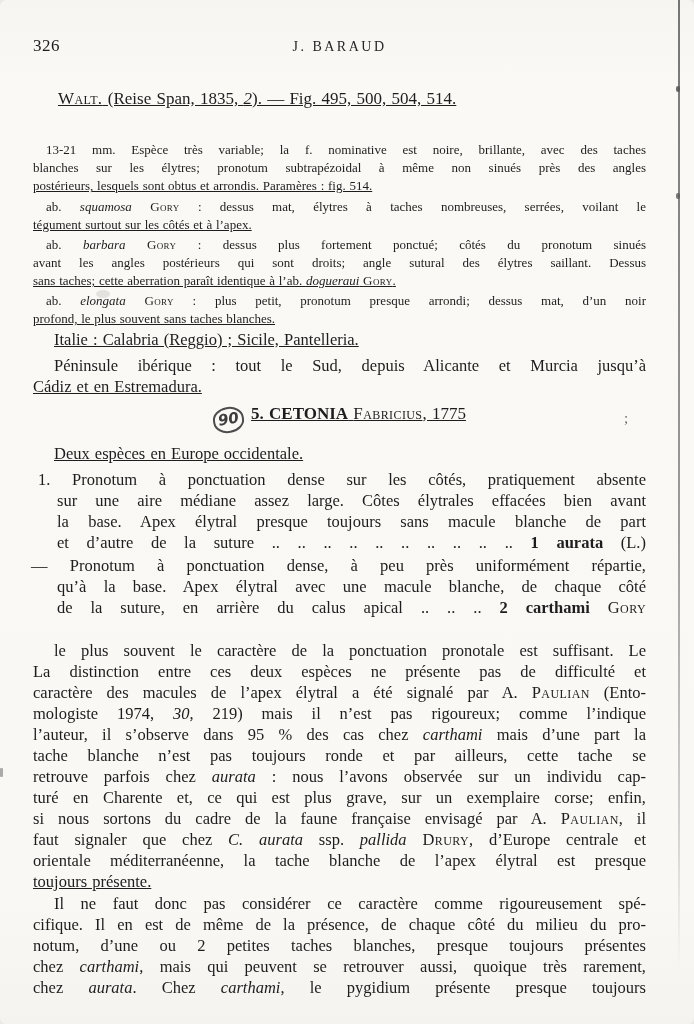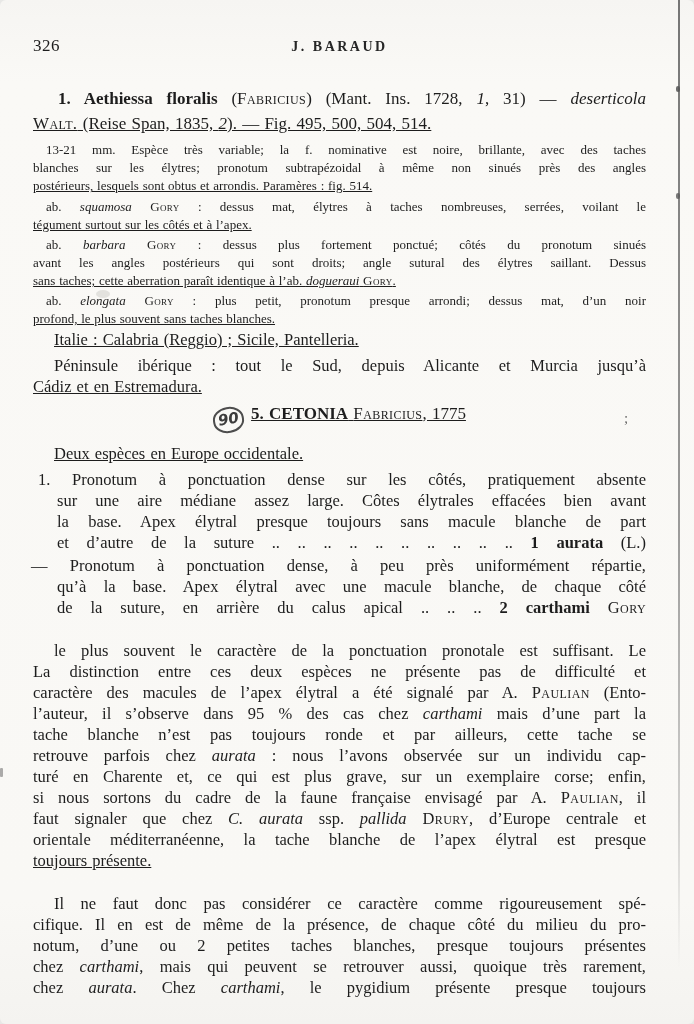--- a/index.html
+++ b/index.html
@@ -9,21 +9,21 @@
     margin:0 auto;
     background:linear-gradient(180deg,#f6f5f2 0%,#faf9f6 8%,#f9f8f5 88%,#f4f3f0 100%);
     font-family:"Liberation Serif","DejaVu Serif",serif;
     color:#1d1d1d;
     overflow:hidden;
     border-radius:6px;
   }
   
   .pageno{position:absolute;left:33px;top:36px;font-size:17px;letter-spacing:.5px;}
   .runhead{position:absolute;left:33px;top:39px;width:613px;text-align:center;
-    font-size:14px;font-weight:bold;letter-spacing:2.5px;color:#262626;}
+    font-size:14px;font-weight:normal;letter-spacing:2.5px;color:#262626;}
   
   .block{position:absolute;left:33px;width:613px;font-size:16.5px;line-height:21px;
     word-spacing:1px;}
   .line{text-align:justify;text-align-last:justify;white-space:normal;}
   .line.njust{text-align-last:auto;text-decoration:underline;}
   .i{font-style:italic;}
   .b{font-weight:bold;}
   .sc{font-variant:small-caps;letter-spacing:.4px;}
   
   .species{font-size:17px;line-height:25px;}
@@ -62,21 +62,20 @@
 </style>
 </head>
 <body>
 
 <div class="page">
   <div class="pageno">326</div>
   <div class="runhead">J. BARAUD</div>
 
   <div id="blocks">
       <div class="block species b0">
-        <div class="line"><span class="b">1. Aethiessa floralis</span> (<span class="sc">Fabricius</span>) (Mant. Ins. 1728, <span class="i">1</span>, 31) — <span class="i">deserticola</span></div>
         <div class="line njust"><span class="sc">Walt.</span> (Reise Span, 1835, <span class="i">2</span>). — Fig. 495, 500, 504, 514.</div>
       </div>
       <div class="block fine b1">
         <div class="line">13-21 mm. Espèce très variable; la f. nominative est noire, brillante, avec des taches</div>
         <div class="line">blanches sur les élytres; pronotum subtrapézoidal à même non sinués près des angles</div>
         <div class="line njust">postérieurs, lesquels sont obtus et arrondis. Paramères : fig. 514.</div>
       </div>
       <div class="block fine b2">
         <div class="line">ab. <span class="i">squamosa</span> <span class="sc">Gory</span> : dessus mat, élytres à taches nombreuses, serrées, voilant le</div>
         <div class="line njust">tégument surtout sur les côtés et à l’apex.</div>
@@ -111,20 +110,21 @@
       </div>
       <div class="block keyitem kdash b10">
         <div class="line">— Pronotum à ponctuation dense, à peu près uniformément répartie,</div>
         <div class="line">qu’à la base. Apex élytral avec une macule blanche, de chaque côté</div>
         <div class="line">de la suture, en arrière du calus apical .. .. .. <span class="b">2 carthami</span> <span class="sc">Gory</span></div>
       </div>
       <div class="block bodypara b11">
         <div class="line">le plus souvent le caractère de la ponctuation pronotale est suffisant. Le</div>
         <div class="line">La distinction entre ces deux espèces ne présente pas de difficulté et</div>
         <div class="line">caractère des macules de l’apex élytral a été signalé par A. <span class="sc">Paulian</span> (Ento-</div>
+        <div class="line">mologiste 1974, <span class="i">30</span>, 219) mais il n’est pas rigoureux; comme l’indique</div>
         <div class="line">l’auteur, il s’observe dans 95 % des cas chez <span class="i">carthami</span> mais d’une part la</div>
         <div class="line">tache blanche n’est pas toujours ronde et par ailleurs, cette tache se</div>
         <div class="line">retrouve parfois chez <span class="i">aurata</span> : nous l’avons observée sur un individu cap-</div>
         <div class="line">turé en Charente et, ce qui est plus grave, sur un exemplaire corse; enfin,</div>
         <div class="line">si nous sortons du cadre de la faune française envisagé par A. <span class="sc">Paulian</span>, il</div>
         <div class="line">faut signaler que chez <span class="i">C. aurata</span> ssp. <span class="i">pallida</span> <span class="sc">Drury</span>, d’Europe centrale et</div>
         <div class="line">orientale méditerranéenne, la tache blanche de l’apex élytral est presque</div>
         <div class="line njust">toujours présente.</div>
       </div>
       <div class="block bodypara b12">

